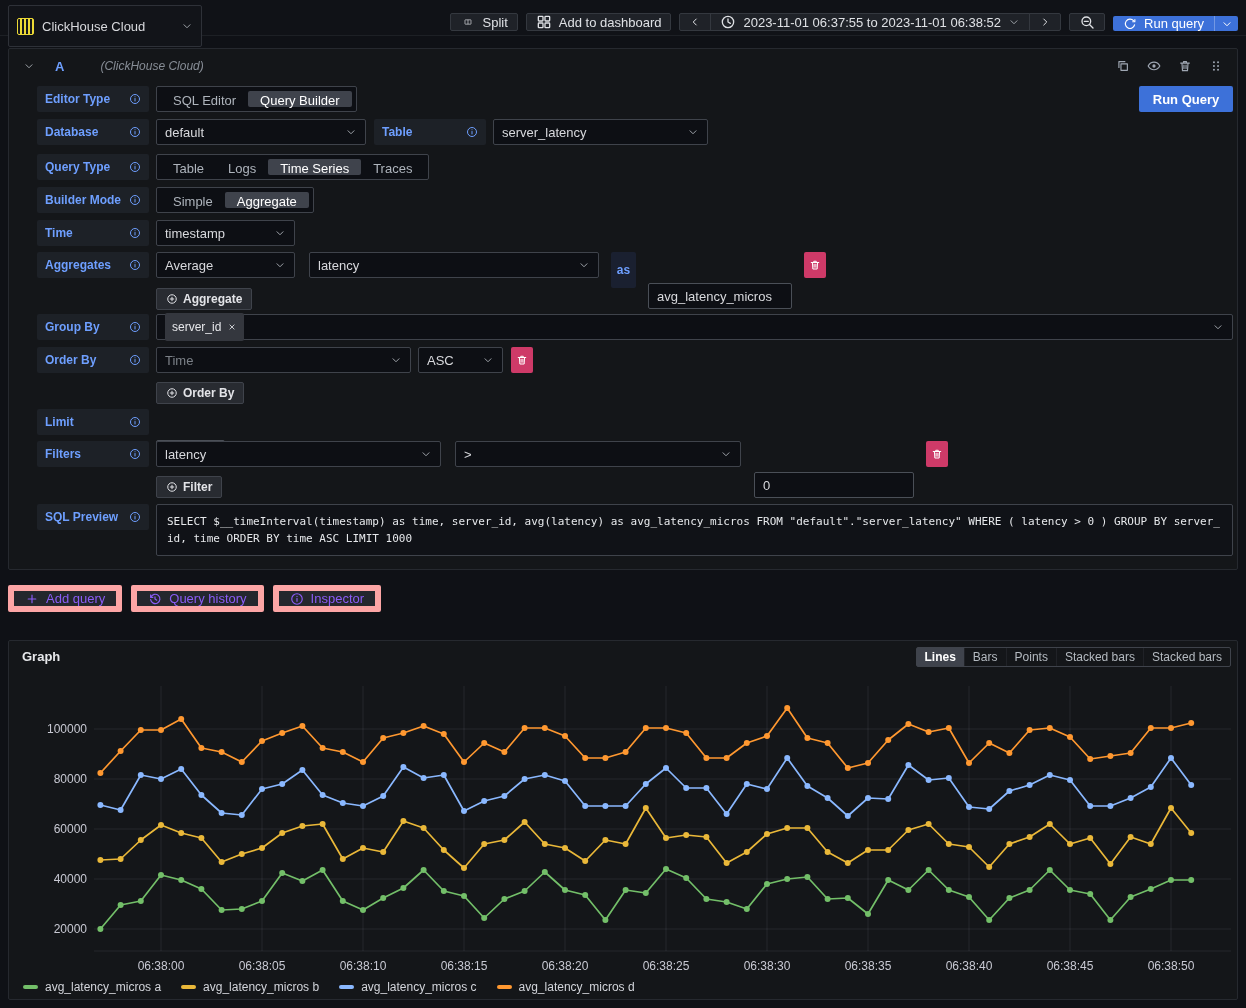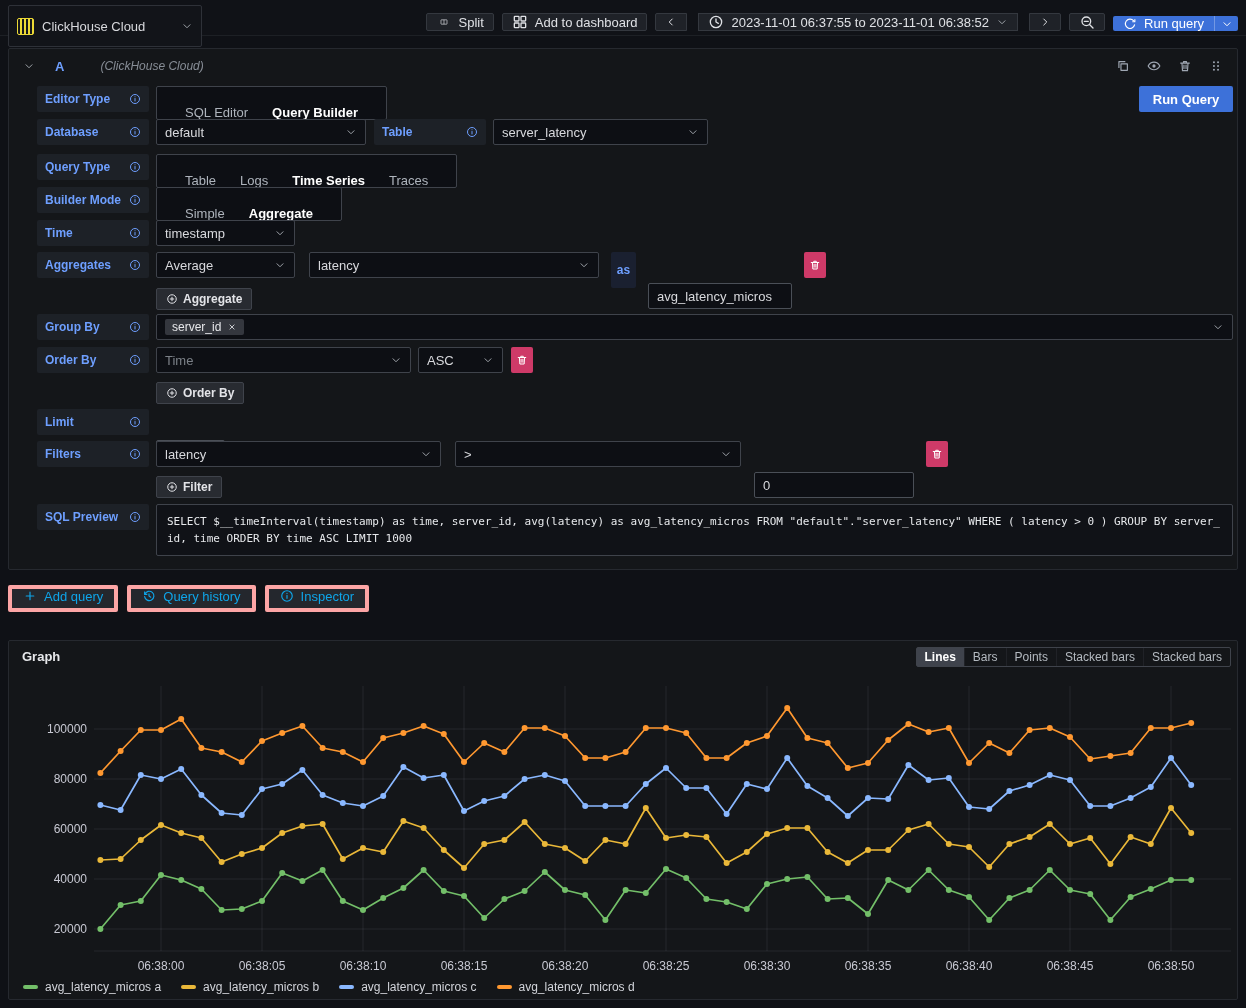--- a/index.html
+++ b/index.html
@@ -13,21 +13,21 @@
   #topbar { position:absolute; left:0; top:0; width:1246px; height:36px;
     background:#101217; border-bottom:1px solid #1d2025; }
   .ds-picker { position:absolute; left:8px; top:5px; width:194px; height:42px;
     display:flex; align-items:center; gap:8px; padding:0 8px;
     border:1px solid #2e3138; border-radius:2px; background:#121419; }
   .ch-logo { width:17px; height:17px; border-radius:2px;
     background:repeating-linear-gradient(90deg,#15171c 0 2px,#ecd935 2px 4px); border:1px solid #ecd935; }
   .tb-right { position:absolute; right:8px; top:5px; display:flex; gap:8px; height:26px; align-items:flex-end;margin-left:8px; }
   .tbtn { display:inline-flex; align-items:center; gap:7px; padding:0 9px; background:#1f2228;
     border:1px solid #34383f; border-radius:2px; color:#dfe1e5; font-weight:500; }
-  .tgroup { display:flex;gap:12px; }
+  .tgroup { display:flex; }
   .tgroup .tbtn { border-radius:0; margin-left:-1px; }
   .tgroup .tbtn:first-child { border-radius:2px 0 0 2px; margin-left:0; }
   .tgroup .tbtn:last-child { border-radius:0 2px 2px 0; }
   .run { display:flex; background:#3d71d9; border-radius:2px; color:#fff; font-weight:500; }
   .run .main { display:flex; align-items:center; gap:7px; padding:0 10px; }
   .run .caret { width:24px; display:flex; align-items:center; justify-content:center;
     border-left:1px solid rgba(255,255,255,.28); }
 
   
   .panel { position:absolute; background:#141619; border:1px solid #26292f; border-radius:2px; }
@@ -43,37 +43,37 @@
   .lbl { position:absolute; width:112px; height:26px; background:#1d2127; border-radius:2px;
     display:flex; align-items:center; justify-content:space-between; padding:0 8px;
     color:#6e9fff; font-size:12px; font-weight:600; }
   .sel { position:absolute; height:26px; background:#0d0f14; border:1px solid #3f434b; border-radius:2px;
     display:flex; align-items:center; justify-content:space-between; gap:6px; padding:0 8px; color:#d8d9dd; }
   .sel .ph { color:#7b8087; }
   .caret-ic { color:#9da2a8; }
   input.inp { position:absolute; height:26px; background:#0d0f14; border:1px solid #4a4f57; border-radius:2px;
     padding:0 8px; color:#d8d9dd; font-size:13px; font-family:"Liberation Sans",sans-serif; outline:none;margin-top:31px; }
   .radio { position:absolute; height:26px; background:#0d0f14; border:1px solid #3f434b; border-radius:2px;
-    display:inline-flex; padding:16px; }
+    display:inline-flex; padding:4px; }
   .opt { padding:0 12px; line-height:20px; font-size:13px; color:#aeb4bc; border-radius:2px; white-space:nowrap; }
-  .opt.sel2 { background:#3f434c; color:#fff; font-weight:700; }
+  .opt.sel2 { background:#3f434c; color:#fff; font-weight:400; }
   .addbtn { position:absolute; height:22px; display:inline-flex; align-items:center; gap:5px; padding:0 9px;
     background:#282b31; border:1px solid #3f434b; border-radius:2px; font-size:12px; font-weight:600; color:#e3e4e8; }
   .trashbtn { position:absolute; width:22px; height:26px; background:#ce3a68; border-radius:2px;
     display:flex; align-items:center; justify-content:center; color:#fff; }
   .asbadge { position:absolute; width:25px; height:36px; background:#1a2030; border-radius:2px; color:#6e9fff;
     font-size:12px; font-weight:700; display:flex; align-items:center; justify-content:center; }
-  .chip { display:inline-flex; align-items:center; gap:6px; height:16px; padding:0 7px; background:#34373e;
+  .chip { display:inline-flex; align-items:center; gap:6px; height:28px; padding:0 7px; background:#34373e;
     border-radius:2px; font-size:12px; color:#e6e7ea; }
   .sqlbox { position:absolute; border:1px solid #3f434b; border-radius:2px; background:#101217;
     font-family:"DejaVu Sans Mono", monospace; font-size:11px; line-height:17px; color:#e6e8eb;
     padding:8px 10px; word-break:break-all; }
 
-  .btn2 { height:27px; display:inline-flex; gap:7px; padding:0 11px; background:#24272d;
-    border:4px solid #fca5a5; border-radius:2px; font-size:13px; font-weight:500; color:#0ea5e9; }
+  .btn2 { height:27px; display:inline-flex; align-items:center; gap:7px; padding:0 11px; background:#24272d;
+    border:6px solid #fca5a5; border-radius:2px; font-size:13px; font-weight:500; color:#8b5cf6; }
   #toolbar { position:absolute; left:8px; top:585px; display:flex; gap:9px; }
   .runquery-inline { position:absolute; height:26px; background:#3d71d9; border:none; border-radius:2px;
     color:#fff; font-size:13px; font-weight:600; display:flex; align-items:center; justify-content:center; }
 
   
   .gtitle { position:absolute; left:13px; top:8px; font-size:13px; font-weight:700; color:#e6e7ea; }
   #g-modes { position:absolute; right:6px; top:6px; height:20px; display:flex; align-items:stretch;
     border:1px solid #3f434b; border-radius:2px; background:#141619; }
   .mopt { display:flex; align-items:center; padding:4px 8px; font-size:12px; color:#b4bac0; white-space:nowrap;
     border-left:1px solid rgba(204,204,220,.07); }

